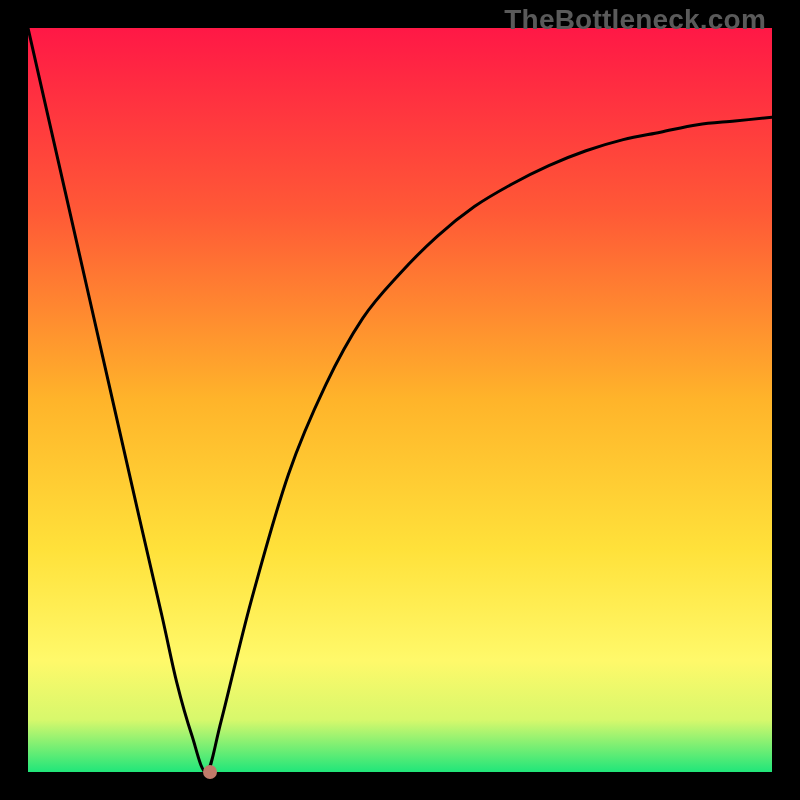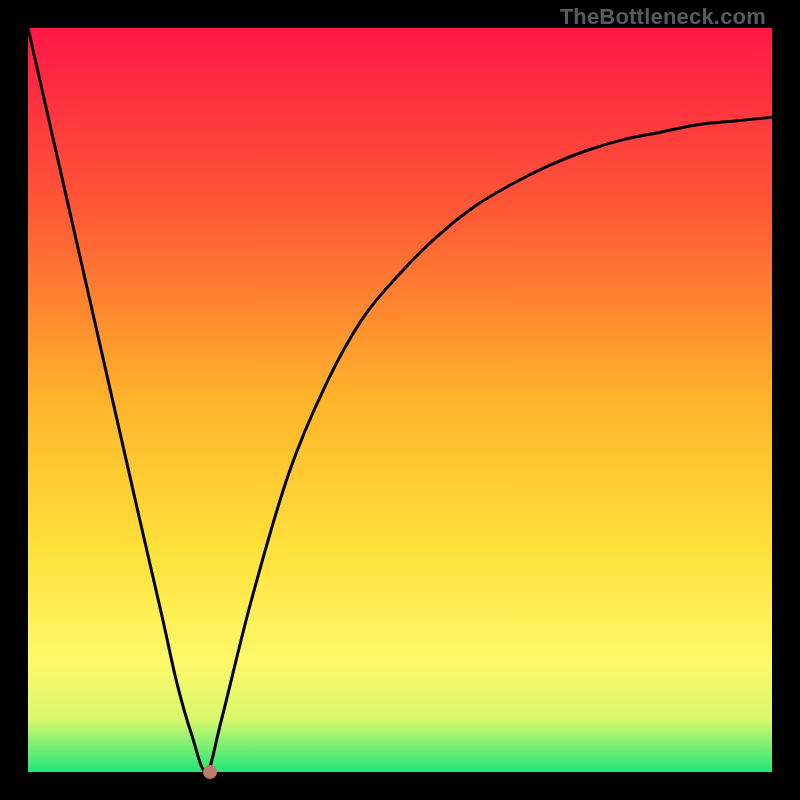--- a/index.html
+++ b/index.html
@@ -17,21 +17,21 @@
     top: 28px;
     width: 744px;
     height: 744px;
     background: #fff;
   }
   .attribution {
     position: absolute;
     top: 4px;
     right: 34px;
     color: #5a5a5a;
-    font-size: 22px;
+    font-size: 28px;
     font-weight: 600;
     letter-spacing: 0.2px;
   }
   svg.chart {
     position: absolute;
     left: 0;
     top: 0;
     width: 744px;
     height: 744px;
     display: block;

